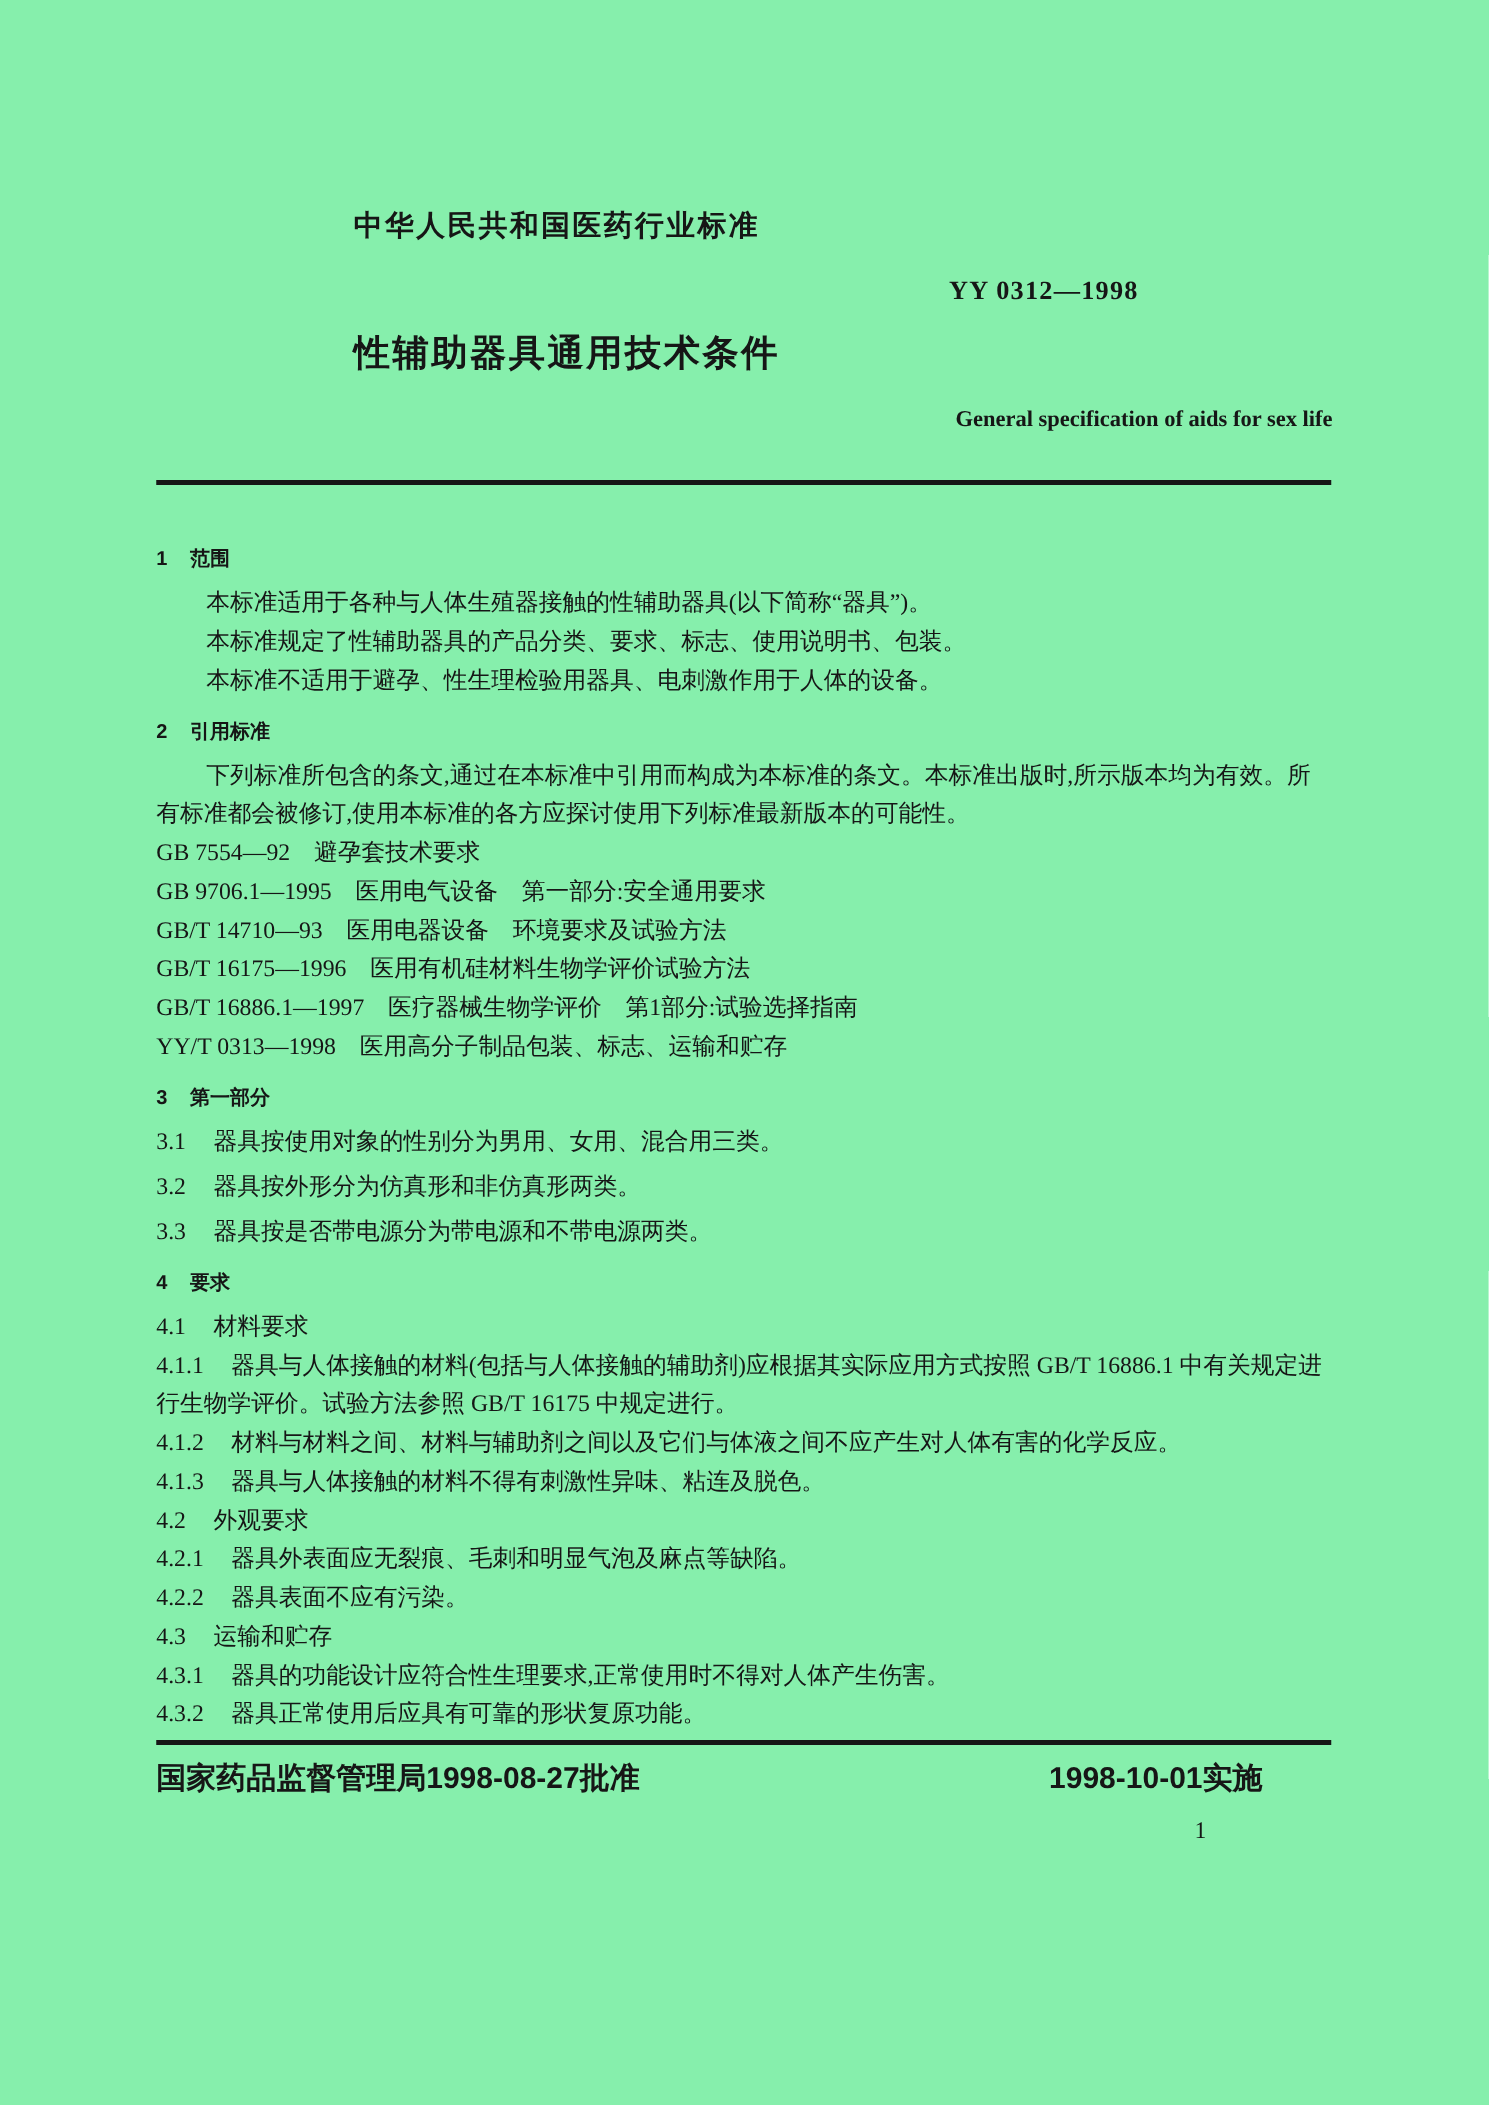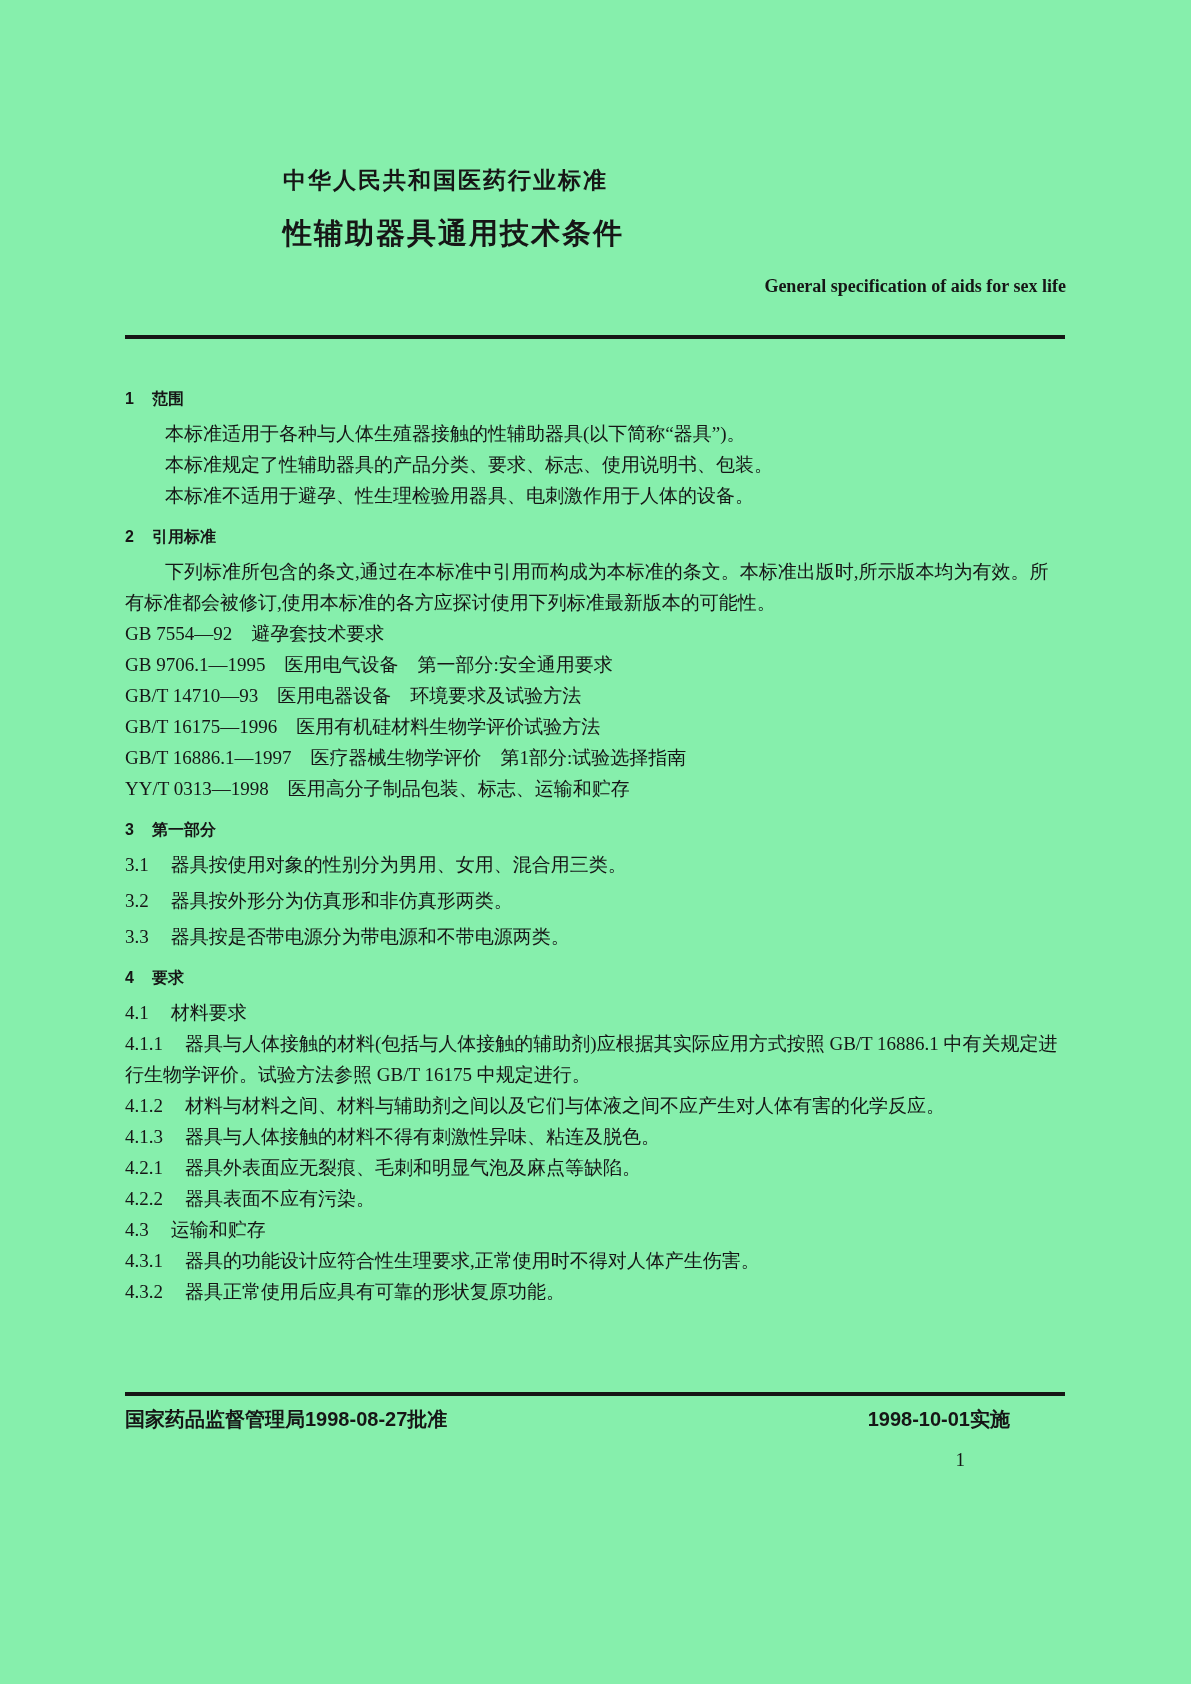--- a/index.html
+++ b/index.html
@@ -73,37 +73,38 @@
     right: 126px;
     top: 1392px;
     border-top: 4px solid #161616;
   }
   .footer-row {
     display: flex;
     justify-content: space-between;
     padding-top: 10px;
     font-family: "Liberation Sans", sans-serif;
     font-weight: bold;
-    font-size: 20px;
+    font-size: 24px;
   }
   .footer-impl { padding-right: 55px; }
   .page-number {
     margin-top: 16px;
     text-align: right;
     padding-right: 100px;
     font-size: 19px;
   }
 </style>
 </head>
 <body>
 
 <div class="page">
 
   <header class="doc-header">
     <div class="std-type">中华人民共和国医药行业标准</div>
+    <div class="std-number">YY 0312—1998</div>
     <h1 class="title-cn">性辅助器具通用技术条件</h1>
     <div class="title-en">General specification of aids for sex life</div>
   </header>
 
   <div class="header-rule"></div>
 
   <main class="doc-body">
 
     <section class="sec-scope">
       <h2 class="sec-heading"><span class="sec-num">1</span><span class="sec-title">范围</span></h2>
@@ -129,20 +130,21 @@
       <p class="clause"><span class="clause-num">3.2</span><span class="clause-text">器具按外形分为仿真形和非仿真形两类。</span></p>
       <p class="clause"><span class="clause-num">3.3</span><span class="clause-text">器具按是否带电源分为带电源和不带电源两类。</span></p>
     </section>
 
     <section class="sec-requirements">
       <h2 class="sec-heading"><span class="sec-num">4</span><span class="sec-title">要求</span></h2>
       <p class="clause"><span class="clause-num">4.1</span><span class="clause-text">材料要求</span></p>
       <p class="clause"><span class="clause-num">4.1.1</span><span class="clause-text">器具与人体接触的材料(包括与人体接触的辅助剂)应根据其实际应用方式按照 GB/T 16886.1 中有关规定进行生物学评价。试验方法参照 GB/T 16175 中规定进行。</span></p>
       <p class="clause"><span class="clause-num">4.1.2</span><span class="clause-text">材料与材料之间、材料与辅助剂之间以及它们与体液之间不应产生对人体有害的化学反应。</span></p>
       <p class="clause"><span class="clause-num">4.1.3</span><span class="clause-text">器具与人体接触的材料不得有刺激性异味、粘连及脱色。</span></p>
+      <p class="clause"><span class="clause-num">4.2</span><span class="clause-text">外观要求</span></p>
       <p class="clause"><span class="clause-num">4.2.1</span><span class="clause-text">器具外表面应无裂痕、毛刺和明显气泡及麻点等缺陷。</span></p>
       <p class="clause"><span class="clause-num">4.2.2</span><span class="clause-text">器具表面不应有污染。</span></p>
       <p class="clause"><span class="clause-num">4.3</span><span class="clause-text">运输和贮存</span></p>
       <p class="clause"><span class="clause-num">4.3.1</span><span class="clause-text">器具的功能设计应符合性生理要求,正常使用时不得对人体产生伤害。</span></p>
       <p class="clause"><span class="clause-num">4.3.2</span><span class="clause-text">器具正常使用后应具有可靠的形状复原功能。</span></p>
     </section>
 
   </main>
 
   <footer class="doc-footer">

